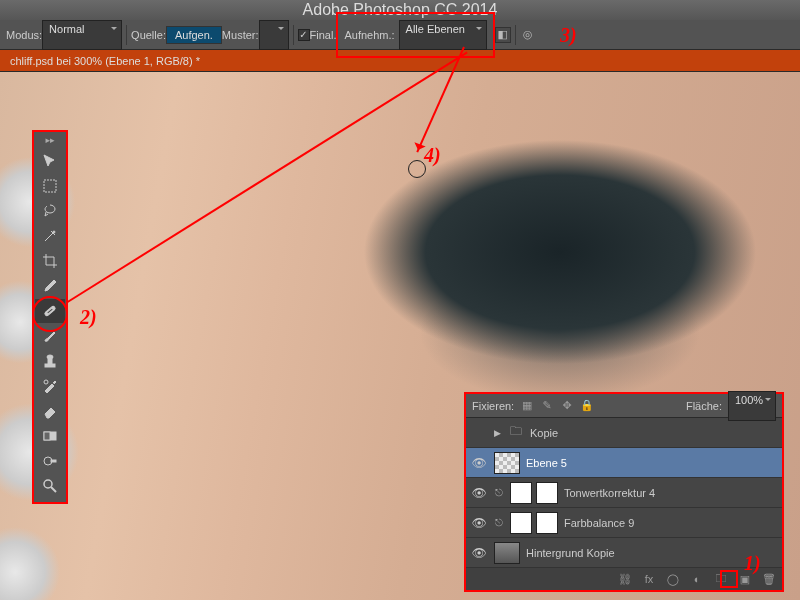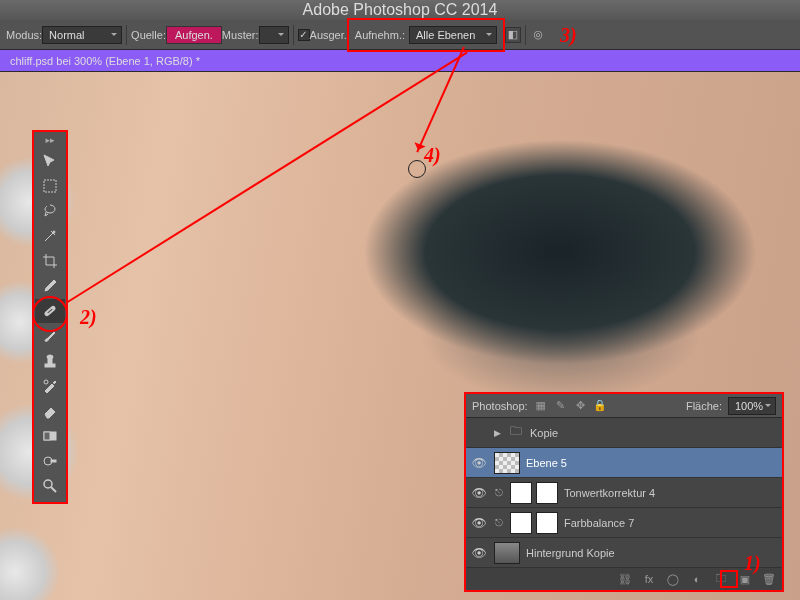--- a/index.html
+++ b/index.html
@@ -1,28 +1,28 @@
 <!DOCTYPE html>
 <html><head>
 <meta charset="utf-8">
 <style>
 *{margin:0;padding:0;box-sizing:border-box;font-family:Tahoma,Arial,sans-serif;font-size:11px}
 body{width:800px;height:600px;background:#535353;overflow:hidden;position:relative;color:#ccc}
 .titlebar{height:20px;background:linear-gradient(#6a6a6a,#565656);text-align:center;line-height:20px;color:#ddd;font-size:16px}
 .optbar{height:30px;background:#535353;border-bottom:1px solid #2a2a2a;display:flex;align-items:center;padding:0 6px;}
 .optbar span{color:#ccc}
-.sel{background:#3a3a3a;border:1px solid #222;padding:1px 18px 1px 6px;color:#ddd;position:relative;height:18px;line-height:14px}
+.sel{background:#3a3a3a;border:1px solid #222;padding:1px 18px 1px 6px;color:#ddd;position:relative;height:30px;line-height:14px}
 .sel::after{content:"";position:absolute;right:4px;top:6px;border:3px solid transparent;border-top-color:#aaa}
-.btn{background:#be185d;border:1px solid #333;padding:1px 8px;color:#ddd;height:18px;line-height:14px}
+.btn{background:#0c4a6e;border:1px solid #333;padding:1px 8px;color:#ddd;height:18px;line-height:14px}
 .chk{width:12px;height:12px;background:#3a3a3a;border:1px solid #222;display:inline-flex;align-items:center;justify-content:center}
 .chk::before{content:"✓";color:#ccc;font-size:10px;line-height:1}
 .divider{width:1px;height:20px;background:#3a3a3a;margin:0 4px}
 .optgroup{display:flex;align-items:center;gap:4px;padding:6px 6px;border:2px solid red}
 .icn{width:16px;height:16px;display:inline-flex;align-items:center;justify-content:center;color:#bbb;border:1px solid #333;background:#4a4a4a}
-.tab{height:22px;background:#8b5cf6;border-bottom:1px solid #2a2a2a;display:flex;align-items:center;padding:0 10px;color:#ddd;font-size:11px}
+.tab{height:22px;background:#c2410c;border-bottom:1px solid #2a2a2a;display:flex;align-items:center;padding:0 10px;color:#ddd;font-size:11px}
 .canvas{position:absolute;left:0;top:72px;right:0;bottom:0;background:
  radial-gradient(ellipse 280px 160px at 560px 180px, #1a2428 0%, #2a3538 48%, rgba(42,53,56,0) 70%),
  radial-gradient(circle 70px at 555px 210px, #0a1012 0%, #1a2226 55%, rgba(26,34,38,0) 75%),
  radial-gradient(circle 26px at 555px 210px, #000 0%, #000 45%, rgba(0,0,0,0) 60%),
  radial-gradient(circle 8px at 540px 190px, #fff 0%, rgba(255,255,255,0) 70%),
  radial-gradient(circle 5px at 575px 197px, #fff 0%, rgba(255,255,255,0) 70%),
  radial-gradient(ellipse 200px 100px at 560px 260px, rgba(60,70,75,.6) 0%, rgba(60,70,75,0) 70%),
  radial-gradient(circle 60px at 30px 130px, #e8e8e8 0%, #ccc 50%, rgba(200,200,200,0) 75%),
  radial-gradient(circle 55px at 20px 250px, #e8e8e8 0%, #ccc 50%, rgba(200,200,200,0) 75%),
  radial-gradient(circle 65px at 30px 380px, #e8e8e8 0%, #ccc 50%, rgba(200,200,200,0) 75%),
@@ -64,21 +64,21 @@
 <div class="optbar">
   <span>Modus:</span>
   <div class="sel" style="width:80px">Normal</div>
   <div class="divider"></div>
   <span>Quelle:</span>
   <div class="btn">Aufgen.</div>
   <span>Muster:</span>
   <div class="sel" style="width:30px"></div>
   <div class="divider"></div>
   <div class="chk"></div>
-  <span>Ausger.</span>
+  <span>Final.</span>
   <div class="optgroup">
     <span>Aufnehm.:</span>
     <div class="sel" style="width:88px">Alle Ebenen</div>
   </div>
   <div class="icn">◧</div>
   <div class="divider"></div>
   <div class="icn" style="border:none;background:none">◎</div>
 </div>
 
 <div class="tab">chliff.psd bei 300% (Ebene 1, RGB/8) *</div>
@@ -177,21 +177,21 @@
 <div class="ann-line" style="left:66px;top:302px;width:473px;transform:rotate(-32deg)"></div>
 <div class="ann-line" style="left:464px;top:46px;width:115px;transform:rotate(114deg)"></div>
 <div class="arrowhead" style="left:412px;top:144px;border-top-color:red;transform:rotate(20deg)"></div>
 <div class="ann-line" style="left:594px;top:481px;width:134px;transform:rotate(48deg)"></div>
 <div class="arrowhead" style="left:588px;top:472px;border-right-color:red;transform:rotate(-42deg)"></div>
 
 <div class="cursor-ring" style="left:408px;top:160px"></div>
 
 <div class="layers">
   <div class="ly-top">
-    <span>Photoshop:</span>
+    <span>Fixieren:</span>
     <span class="ic">▦</span>
     <span class="ic">✎</span>
     <span class="ic">✥</span>
     <span class="ic">🔒</span>
     <span style="flex:1"></span>
     <span>Fläche:</span>
     <div class="sel" style="width:48px">100%</div>
   </div>
 
   <div class="layer">
@@ -210,21 +210,21 @@
     <span class="link">⎋</span>
     <div class="thumb white" style="width:22px"></div>
     <div class="mask"></div>
     <span>Tonwertkorrektur 4</span>
   </div>
   <div class="layer">
     <span class="eye">👁</span>
     <span class="link">⎋</span>
     <div class="thumb white" style="width:22px"></div>
     <div class="mask"></div>
-    <span>Farbbalance 7</span>
+    <span>Farbbalance 9</span>
   </div>
   <div class="layer">
     <span class="eye">👁</span>
     <div class="thumb img"></div>
     <span>Hintergrund Kopie</span>
   </div>
 
   <div class="ly-bot">
     <span>⛓</span>
     <span>fx</span>

